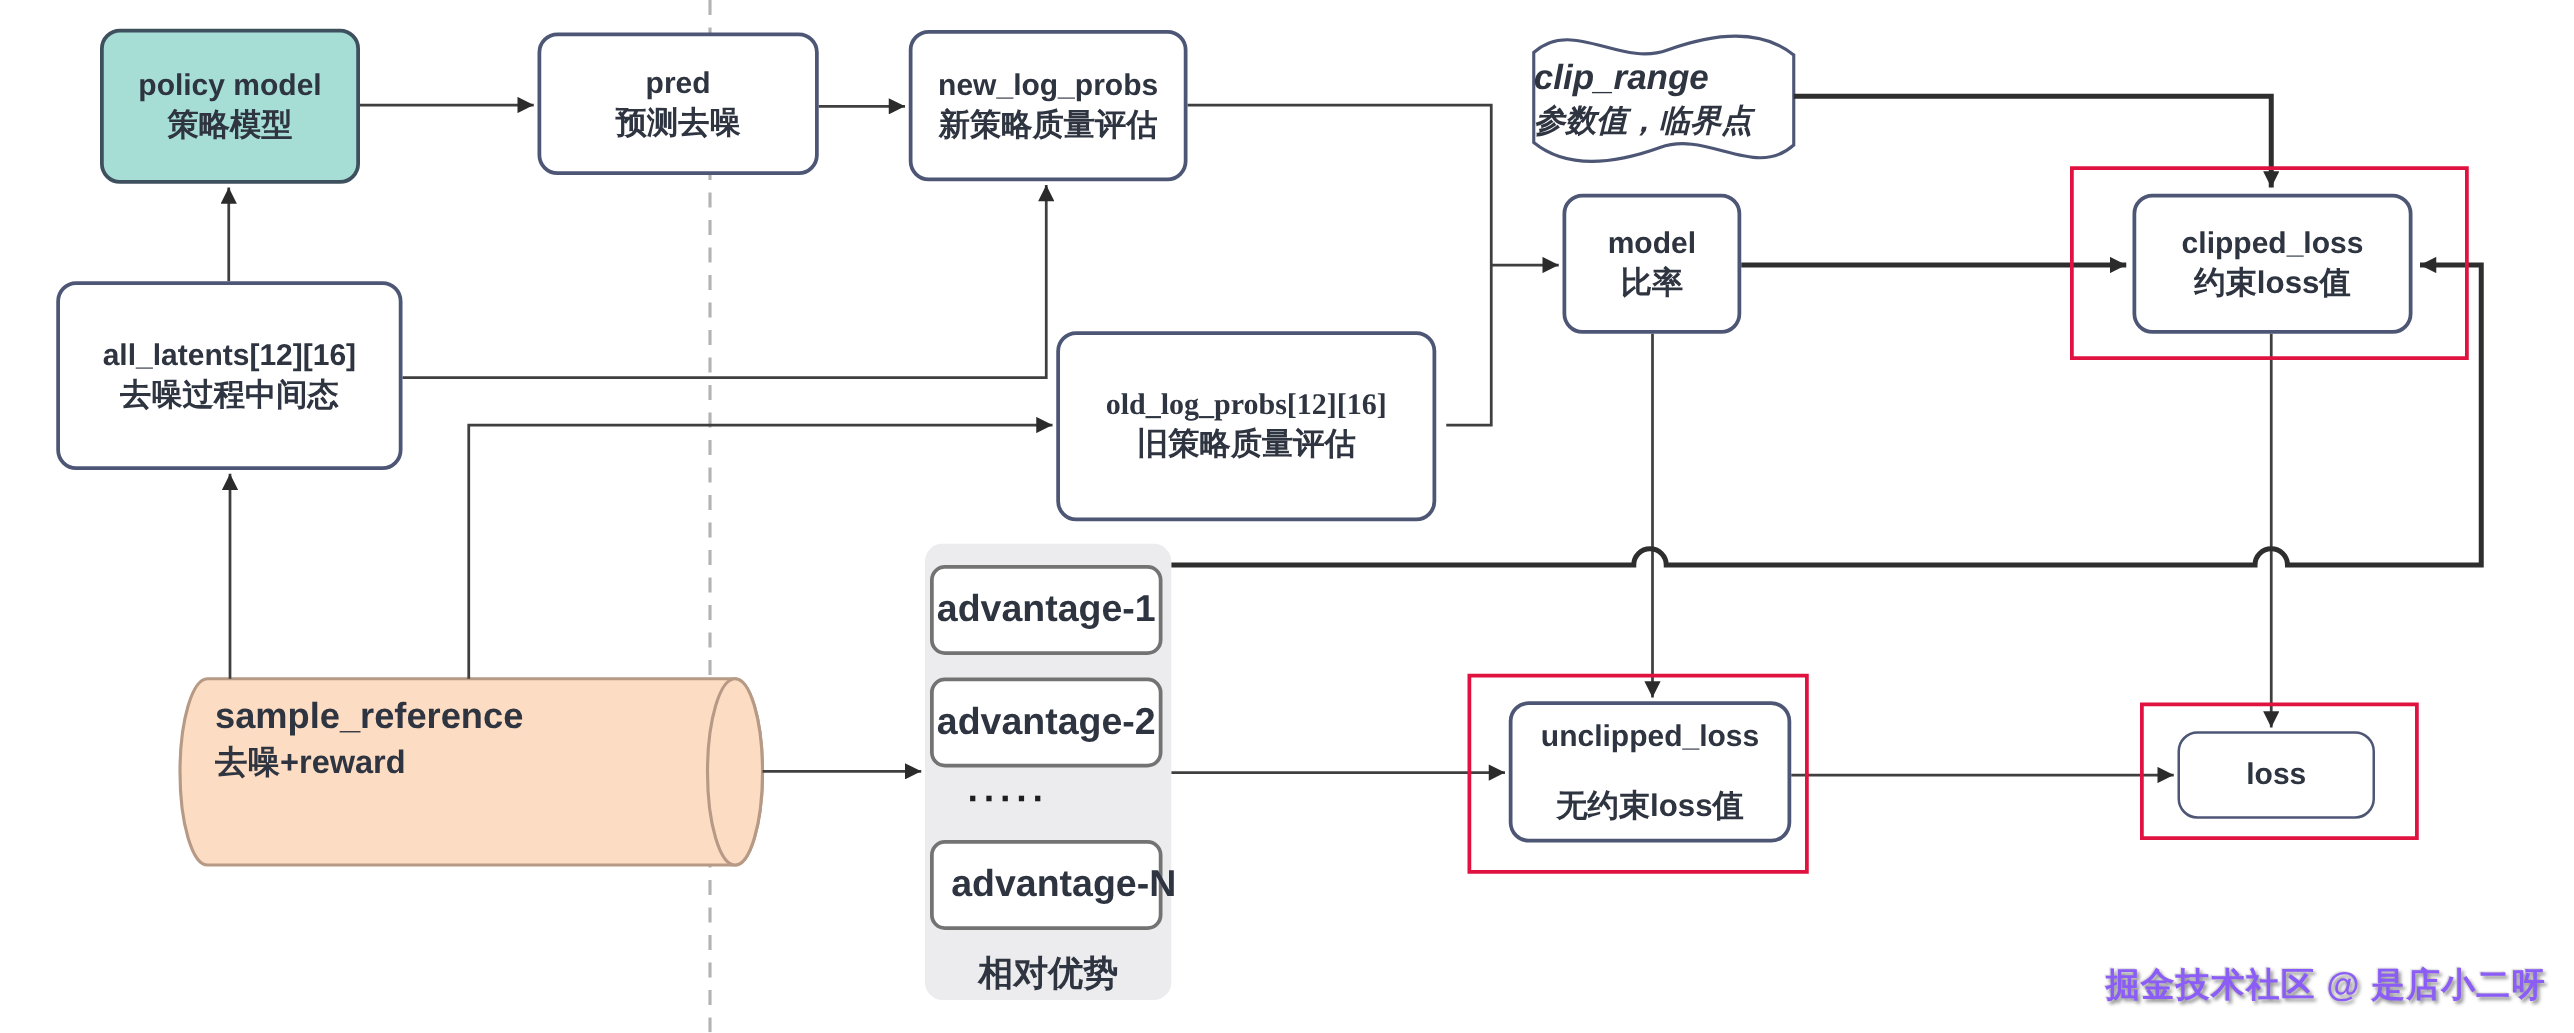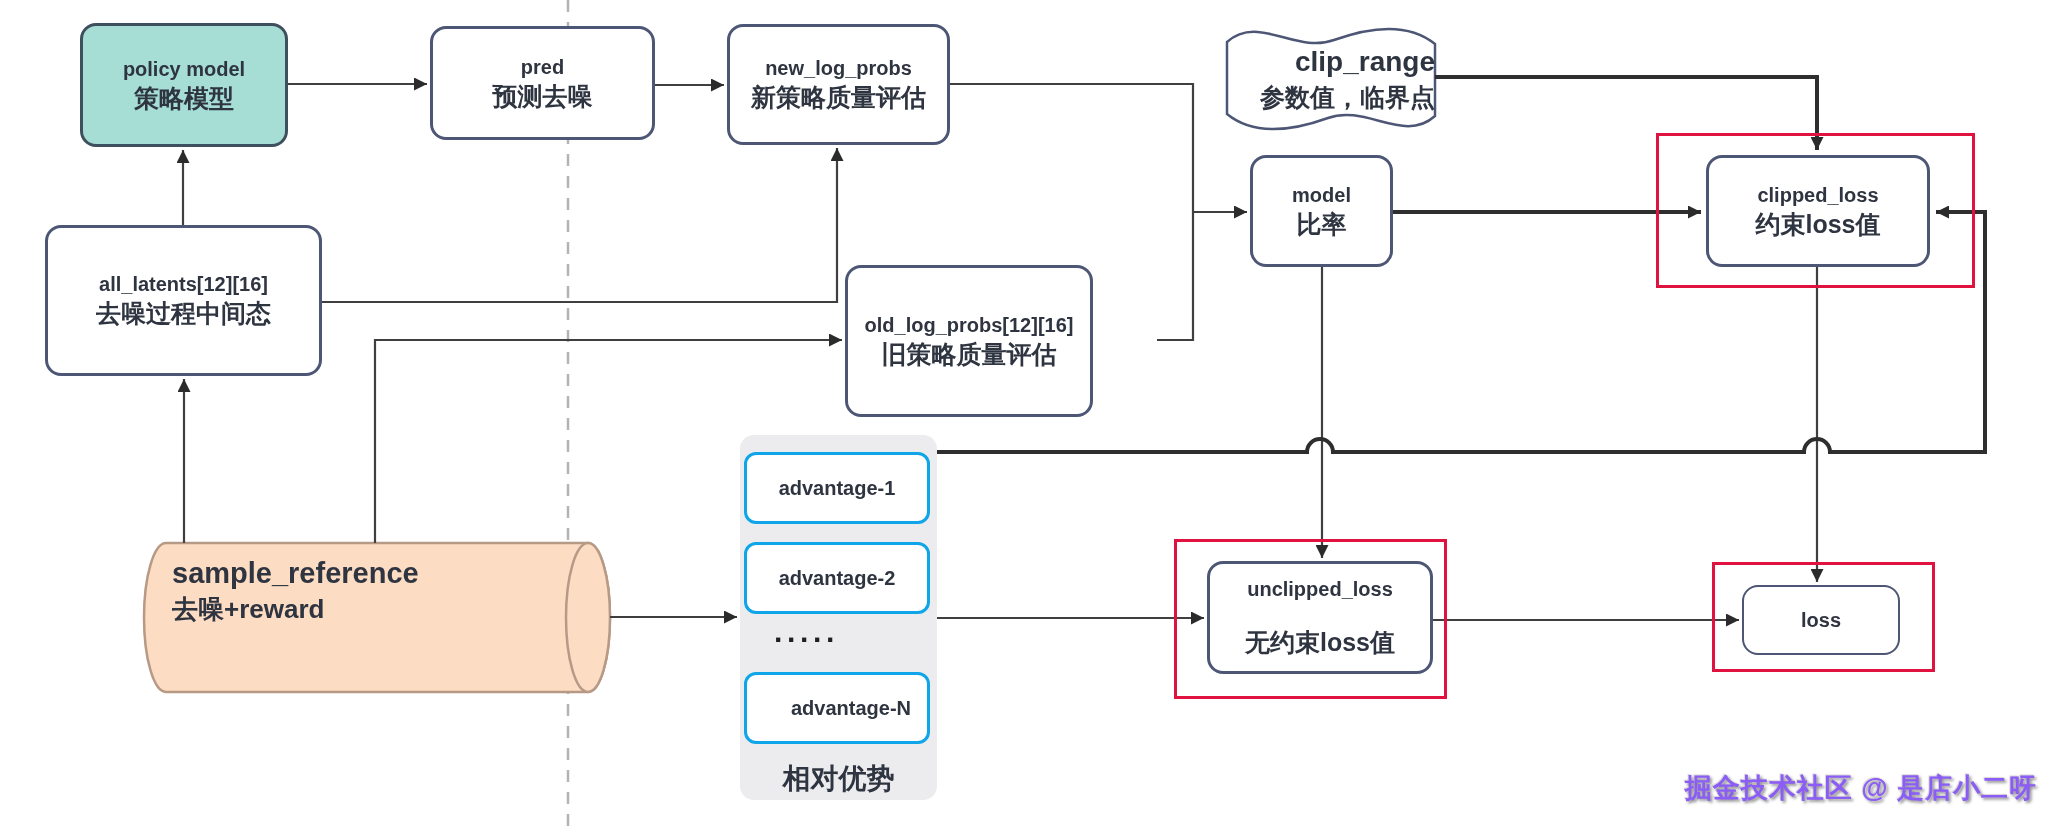--- a/index.html
+++ b/index.html
@@ -7,38 +7,38 @@
     position:relative;width:2059px;height:826px;background:#ffffff;overflow:hidden;
     font-family:"Liberation Sans","DejaVu Sans",sans-serif;color:#2e3440;
   }
   #wires{position:absolute;left:0;top:0;width:2059px;height:826px;}
   .node{
     position:absolute;box-sizing:border-box;background:#ffffff;
     border:3px solid #4d5775;border-radius:16px;
     display:flex;flex-direction:column;align-items:center;justify-content:center;
     text-align:center;font-weight:bold;line-height:1.3;white-space:nowrap;
   }
-  .node .en{font-size:20px;}
+  .node .en{font-size:24px;}
   .node .zh{font-size:25px;}
   .teal{background:#a6ded6;border-color:#3e4f5e;}
   .redbox{position:absolute;box-sizing:border-box;border:3px solid #e01240;background:transparent;}
   .advgroup{
     position:absolute;left:740px;top:435px;width:197px;height:365px;
     background:#ececee;border-radius:14px;
   }
   .advitem{
     position:absolute;left:4px;width:186px;height:72px;box-sizing:border-box;
-    background:#ffffff;border:3px solid #0ea5e9;border-radius:12px;
+    background:#ffffff;border:3px solid #737373;border-radius:12px;
     display:flex;align-items:center;justify-content:center;
-    font-size:20px;font-weight:bold;white-space:nowrap;
+    font-size:30px;font-weight:bold;white-space:nowrap;
   }
   .advdots{position:absolute;left:34px;top:188px;font-size:30px;font-weight:bold;letter-spacing:3px;color:#1e1e1e;}
   .advlabel{position:absolute;left:0;right:0;top:325px;text-align:center;font-size:28px;font-weight:bold;}
-  .freelabel{position:absolute;display:flex;flex-direction:column;align-items:flex-end;justify-content:center;
-    text-align:center;font-weight:bold;line-height:1.35;white-space:nowrap;}
+  .freelabel{position:absolute;display:flex;flex-direction:column;align-items:flex-start;justify-content:center;
+    text-align:center;font-weight:bold;line-height:1.35;white-space:nowrap;font-style:italic;}
   .cyl-text{position:absolute;left:172px;top:555px;text-align:left;font-weight:bold;line-height:1.3;white-space:nowrap;}
   .cyl-text .en{font-size:29px;}
   .cyl-text .zh{font-size:26px;}
   .watermark{
     position:absolute;right:22px;top:770px;font-size:27px;font-weight:bold;
     color:#8b5cf6;text-shadow:2px 2px 3px #8f8f8f,-1px -1px 1px #d8d8d8;
     white-space:nowrap;letter-spacing:1px;
   }
 </style>
 </head>
@@ -118,21 +118,21 @@
   <div class="node" style="left:1706px;top:155px;width:224px;height:112px;">
     <span class="en">clipped_loss</span>
     <span class="zh">约束loss值</span>
   </div>
 
   <div class="node" style="left:45px;top:225px;width:277px;height:151px;">
     <span class="en">all_latents[12][16]</span>
     <span class="zh">去噪过程中间态</span>
   </div>
 
-  <div class="node" style="left:845px;top:265px;width:248px;height:152px;">
+  <div class="node" style="left:845px;top:265px;width:304px;height:152px;font-family:Liberation Serif, serif;">
     <span class="en">old_log_probs[12][16]</span>
     <span class="zh">旧策略质量评估</span>
   </div>
 
   <div class="node" style="left:1207px;top:561px;width:226px;height:113px;gap:24px;">
     <span class="en">unclipped_loss</span>
     <span class="zh">无约束loss值</span>
   </div>
 
   <div class="node" style="left:1742px;top:585px;width:158px;height:70px;border-width:2.5px;">

